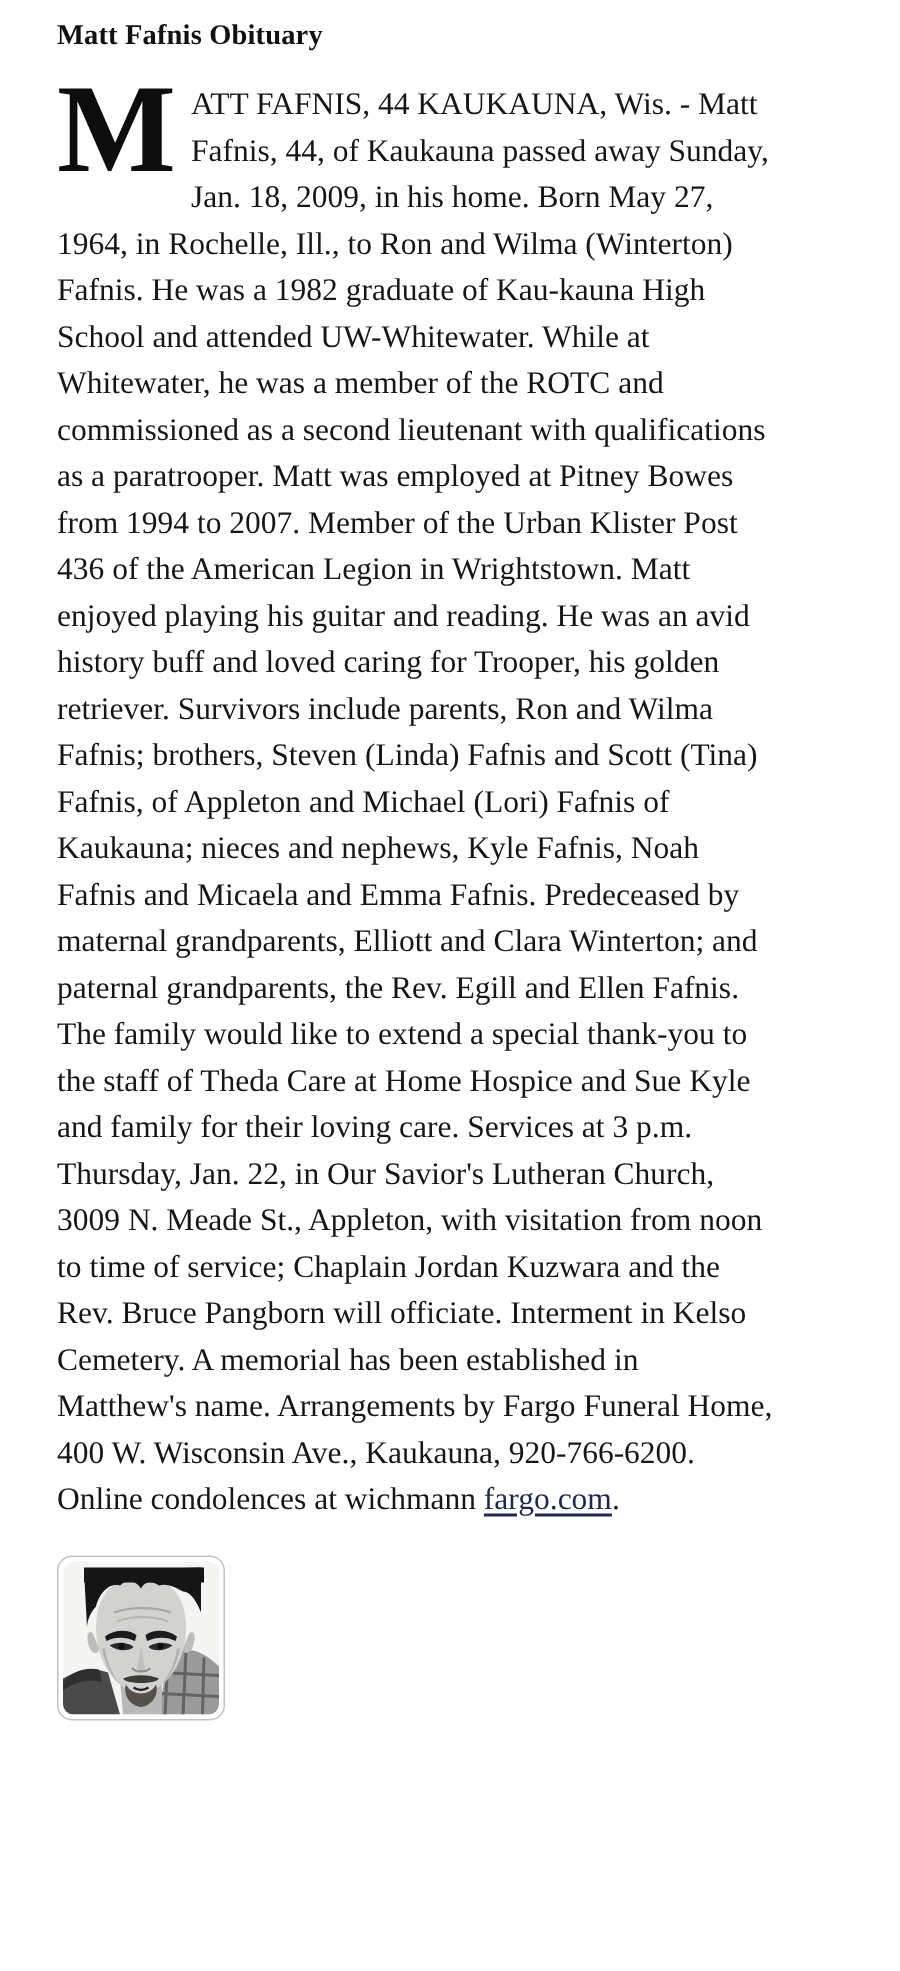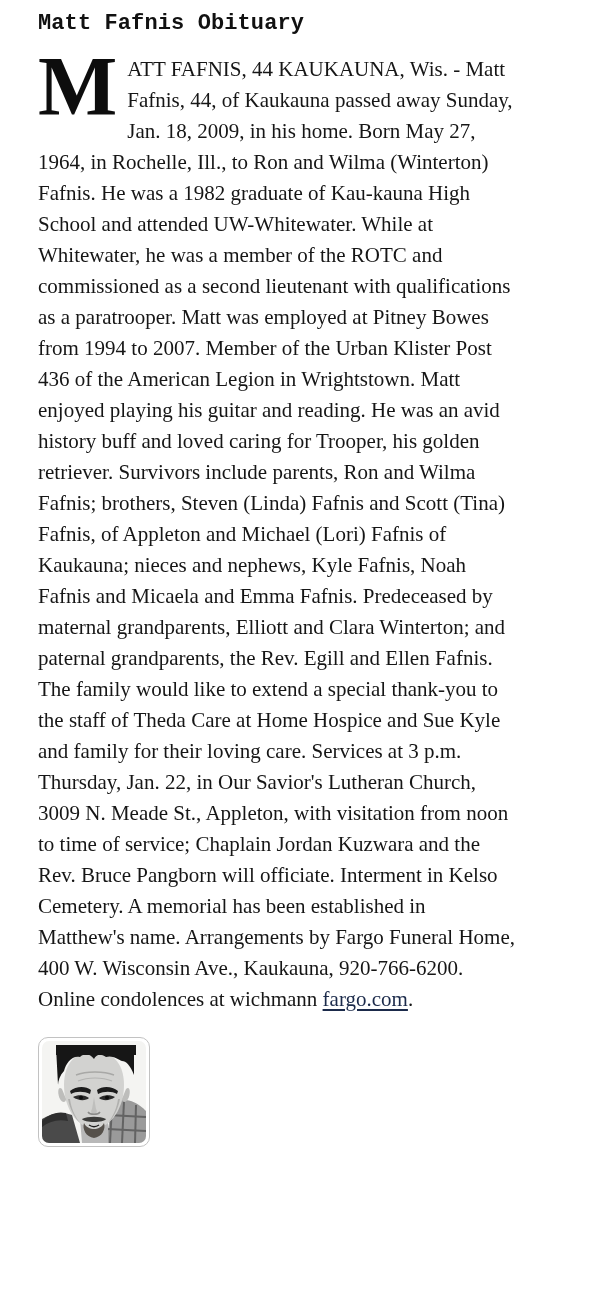--- a/index.html
+++ b/index.html
@@ -9,23 +9,23 @@
     min-height: 1314px;
     font-family: "Liberation Serif", serif;
     color: #161616;
   }
   .page {
     width: 600px;
     min-height: 1314px;
     padding: 12px 0 0 38px;
   }
   .page-title {
-    font-family: Liberation Mono, monospace;
+    font-family: Liberation Serif, serif;
     font-weight: 700;
-    font-size: 22px;
+    font-size: 19px;
     line-height: 24px;
     color: #111111;
     letter-spacing: 0.1px;
   }
   .obit-text {
     margin-top: 18px;
     width: 478px;
     font-size: 21px;
     line-height: 31px;
     color: #161616;

